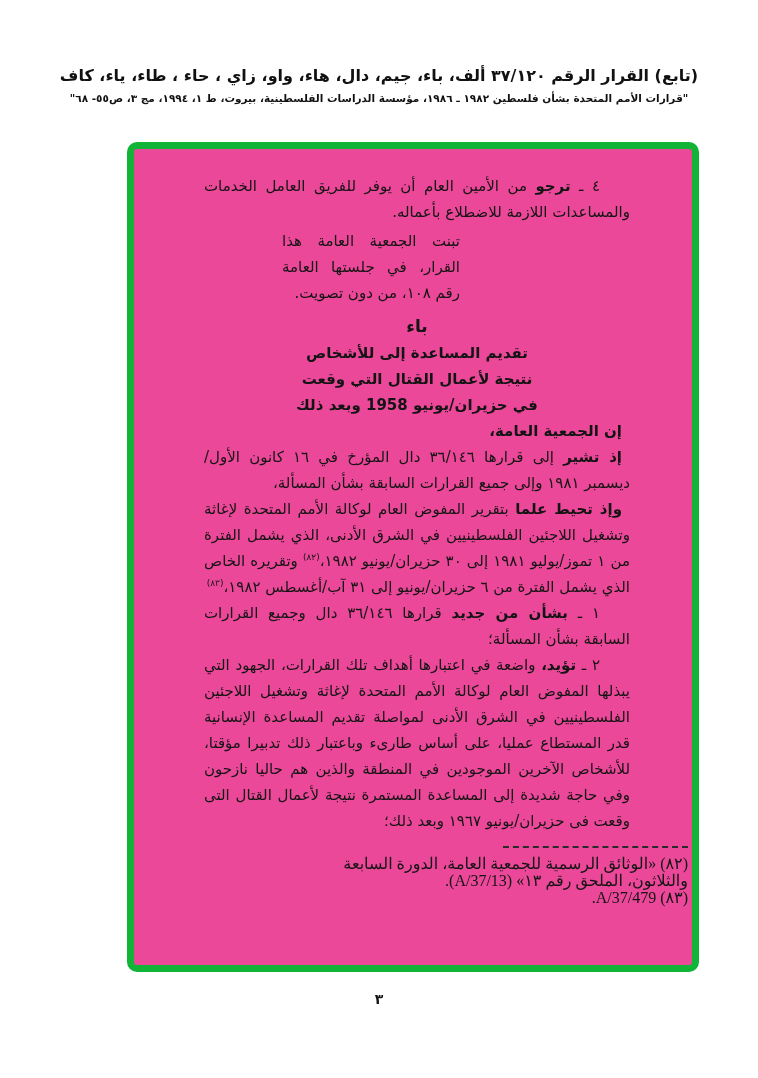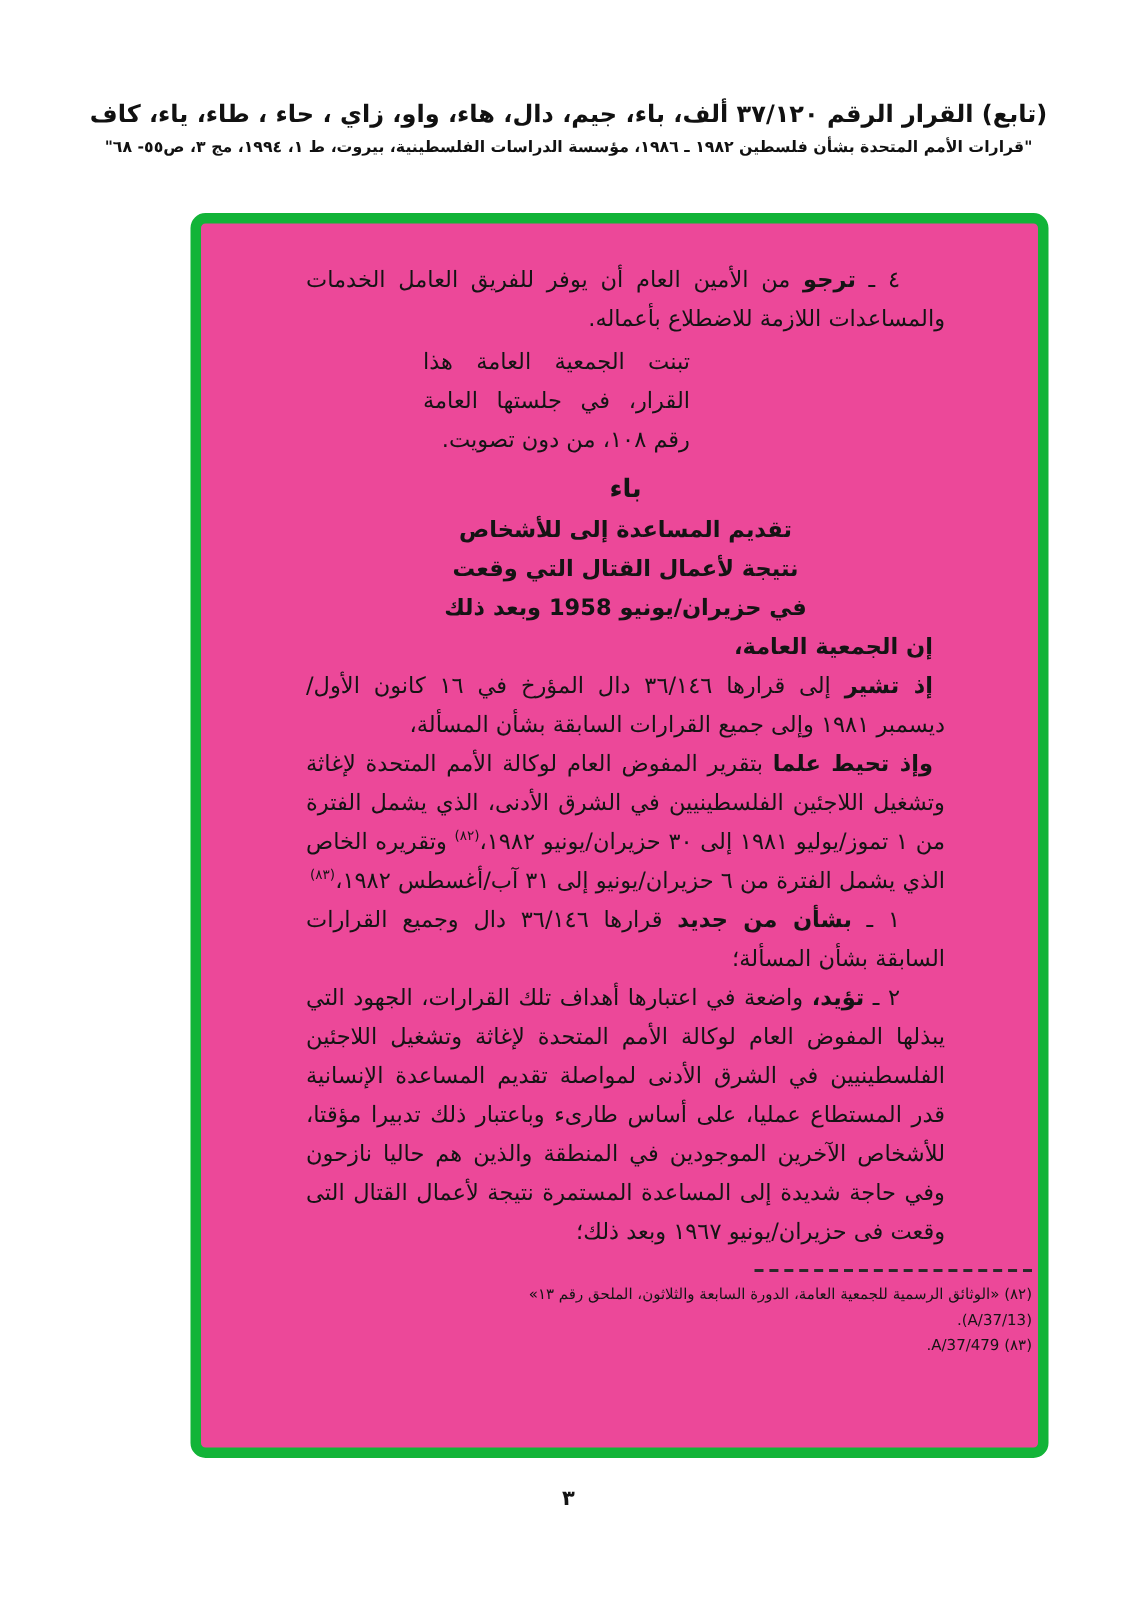--- a/index.html
+++ b/index.html
@@ -52,22 +52,22 @@
   sup.fnref { font-size: 9px; line-height: 0; vertical-align: 6px; font-weight: normal; }
 
   .fn-sep {
     width: 185px; height: 0;
     border: 0; border-top: 2px dashed #2a2a2a;
     margin: 12px -58px 7px auto;
   }
   .footnotes {
     width: 352px;
     margin-left: auto; margin-right: -58px;
-    font-size: 10px; line-height: 17px;
-    text-align: right; text-indent: 0;
+    font-size: 16px; line-height: 17px;
+    text-align: right; text-indent: 0; font-family: Liberation Serif, serif;
   }
   .fn { margin: 0; }
 
   .page-num {
     position: absolute; top: 991px; left: 0; right: 0;
     text-align: center; font-weight: bold; font-size: 14px;
   }
 </style>
 </head>
 <body>

